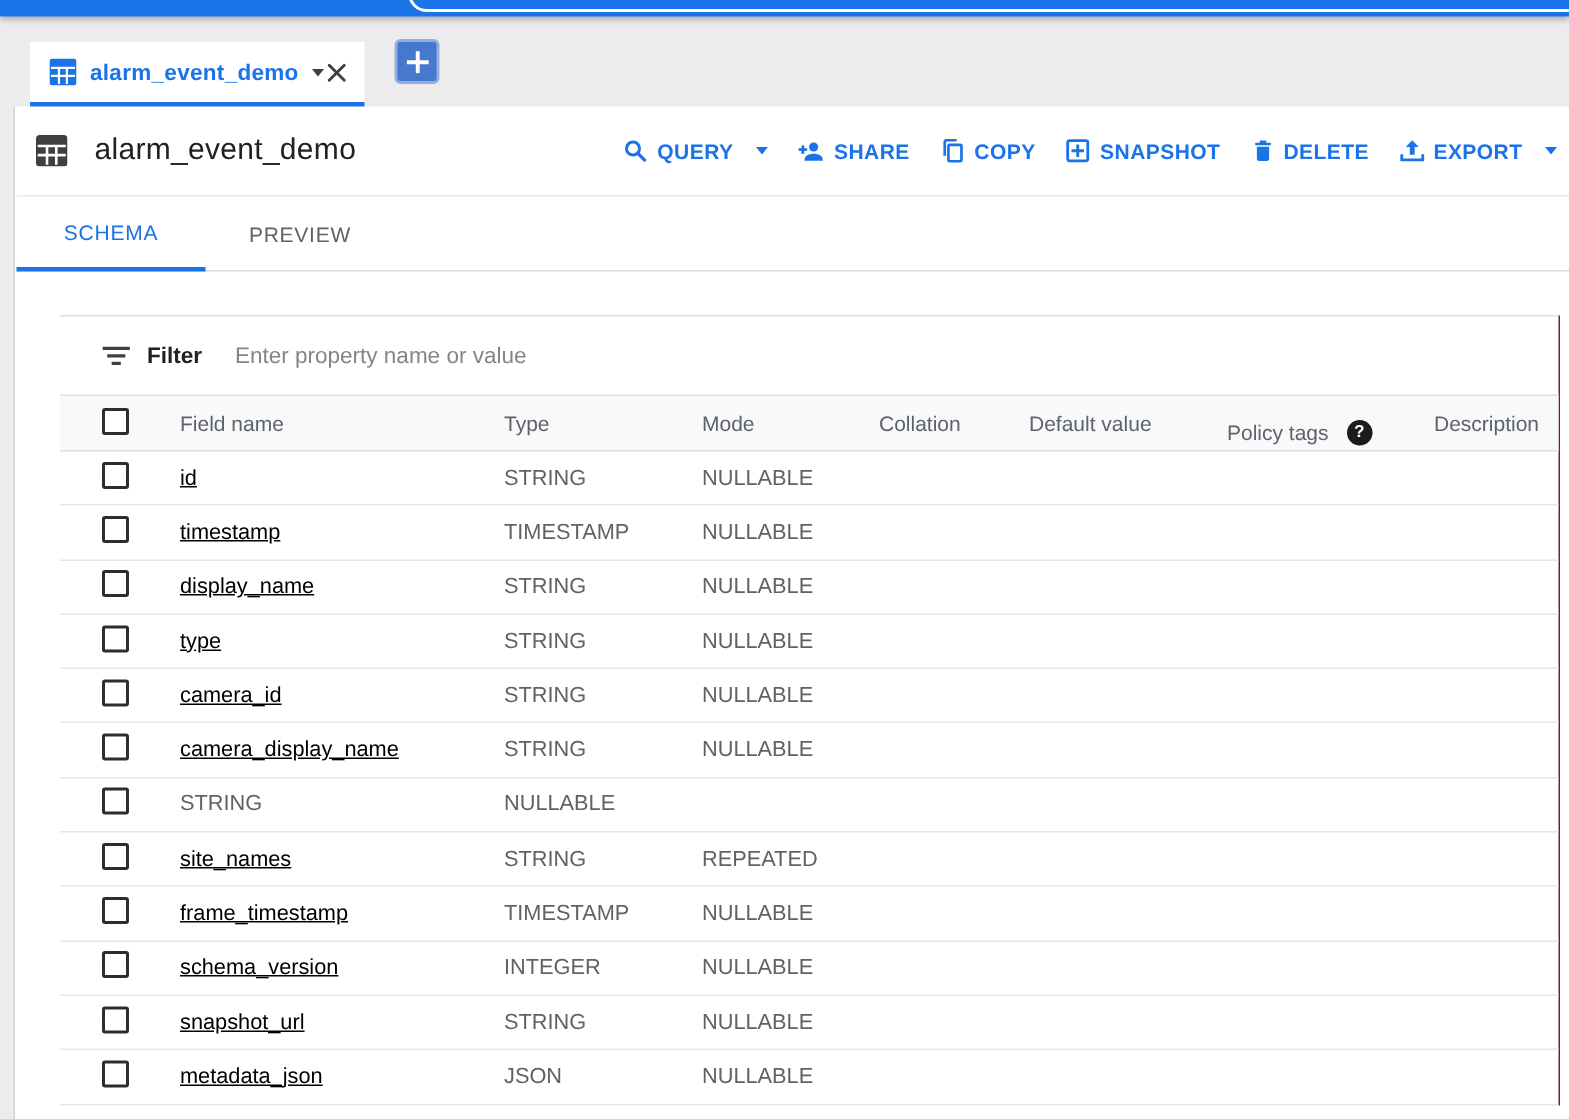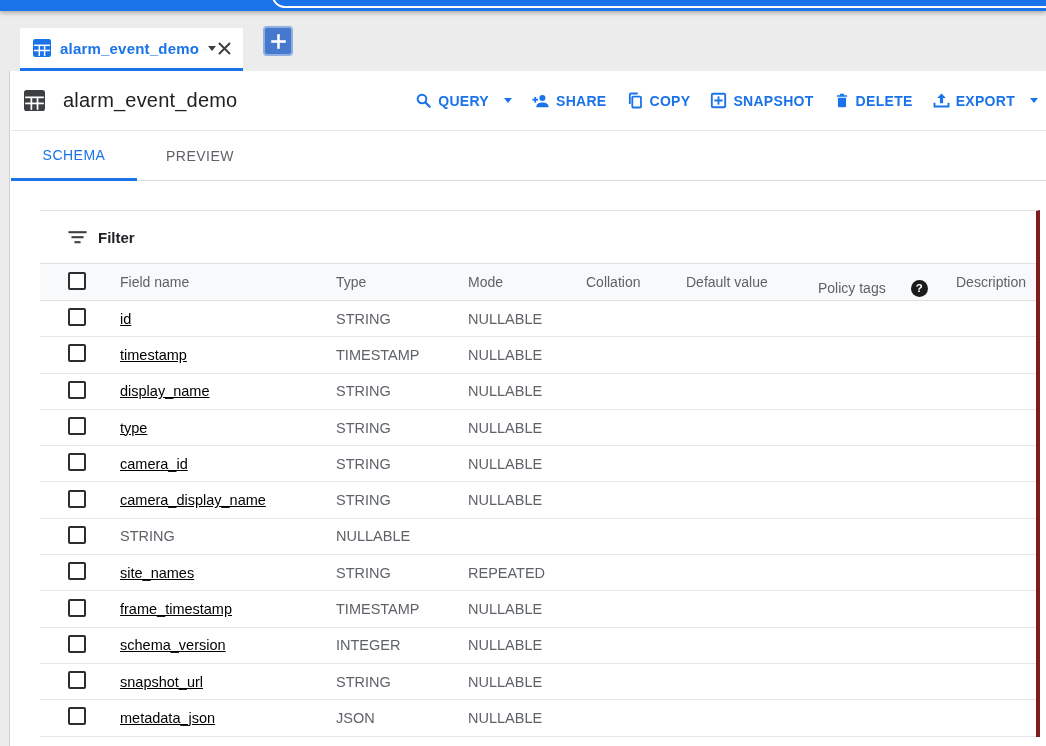--- a/index.html
+++ b/index.html
@@ -44,35 +44,35 @@
   .action { display:flex; align-items:center; gap:6px; background:none; border:none; cursor:pointer;
             color:#1a73e8; font-family:inherit; font-size:14px; font-weight:700; letter-spacing:.3px; }
 
   .viewtabs { height:50px; border-bottom:1px solid #dadce0; display:flex; }
   .viewtab { width:126px; height:50px; display:flex; align-items:center; justify-content:center;
              font-size:14px; font-weight:400; letter-spacing:.5px; color:#5f6368; cursor:pointer; }
   .viewtab.active { color:#1a73e8; border-bottom:3px solid #1a73e8; }
 
   
   .card { position:absolute; left:29px; top:139px; width:1000px;
-          border-top:1px solid #e0e0e0; border-right:4px solid #7f1d1d; background:#fff; }
+          border-top:1px solid #e0e0e0; border-right:1px solid #7f1d1d; background:#fff; }
   .filterrow { height:52px; display:flex; align-items:center; padding-left:28px; }
   .filter-label { font-size:15px; font-weight:700; color:#202124; margin-left:11px; }
   .filter-input { border:none; outline:none; margin-left:22px; font-family:inherit;
                   font-size:15px; color:#202124; width:620px; background:transparent; }
   .filter-input::placeholder { color:#80868b; opacity:1; }
 
   .grid-cols { display:grid; grid-template-columns:80px 216px 132px 118px 100px 132px 138px 1fr; align-items:center; }
   .thead { height:38px; background:#f8f9fa; border-top:1px solid #e0e0e0; border-bottom:1px solid #e0e0e0;
            color:#5f6368; font-size:14px; font-weight:400; }
   .trow { height:36.3px; border-bottom:1px solid #e6e6e6; font-size:14.5px; color:#5f6368; }
   .checkbox { display:inline-block; width:18px; height:18px; border:2px solid #2b2e31; border-radius:2px;
               margin-left:28px; background:#fff; cursor:pointer; }
   .fieldlink { color:#000000; text-decoration:underline; cursor:pointer; }
-  .hcell { display:flex; gap:25px;margin-top:12px; }
+  .hcell { display:flex; gap:12px;margin-top:12px; }
   .help-circle { width:17px; height:17px; border-radius:50%; background:#1b1b1b; color:#fff;
                  font-size:11.5px; font-weight:700; display:inline-flex; align-items:center;
                  justify-content:center; cursor:pointer; }
   svg { display:block; }
 </style>
 </head>
 <body>
 
 <div class="screen">
 
@@ -216,20 +216,21 @@
         <span>
           <svg width="19" height="15" viewBox="0 0 19 15">
             <g stroke="#3c4043" stroke-width="2.1" stroke-linecap="square">
               <line x1="1.5" y1="2.2" x2="17.5" y2="2.2"></line>
               <line x1="4.5" y1="7.2" x2="14.5" y2="7.2"></line>
               <line x1="7.5" y1="12.2" x2="11.5" y2="12.2"></line>
             </g>
           </svg>
         </span>
         <span class="filter-label">Filter</span>
+        <input class="filter-input" type="text" placeholder="Enter property name or value" style="">
       </div>
 
       <div class="thead grid-cols">
         <div><span class="checkbox"></span></div>
         <div>Field name</div>
         <div>Type</div>
         <div>Mode</div>
         <div>Collation</div>
         <div>Default value</div>
         <div class="hcell">

